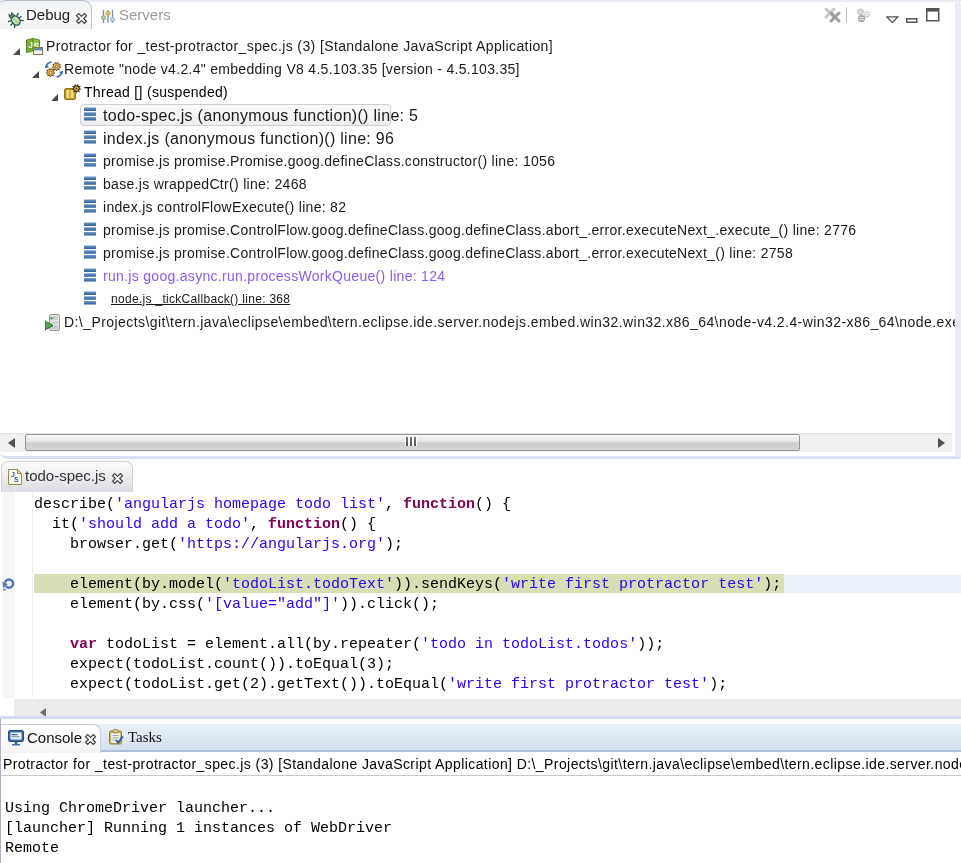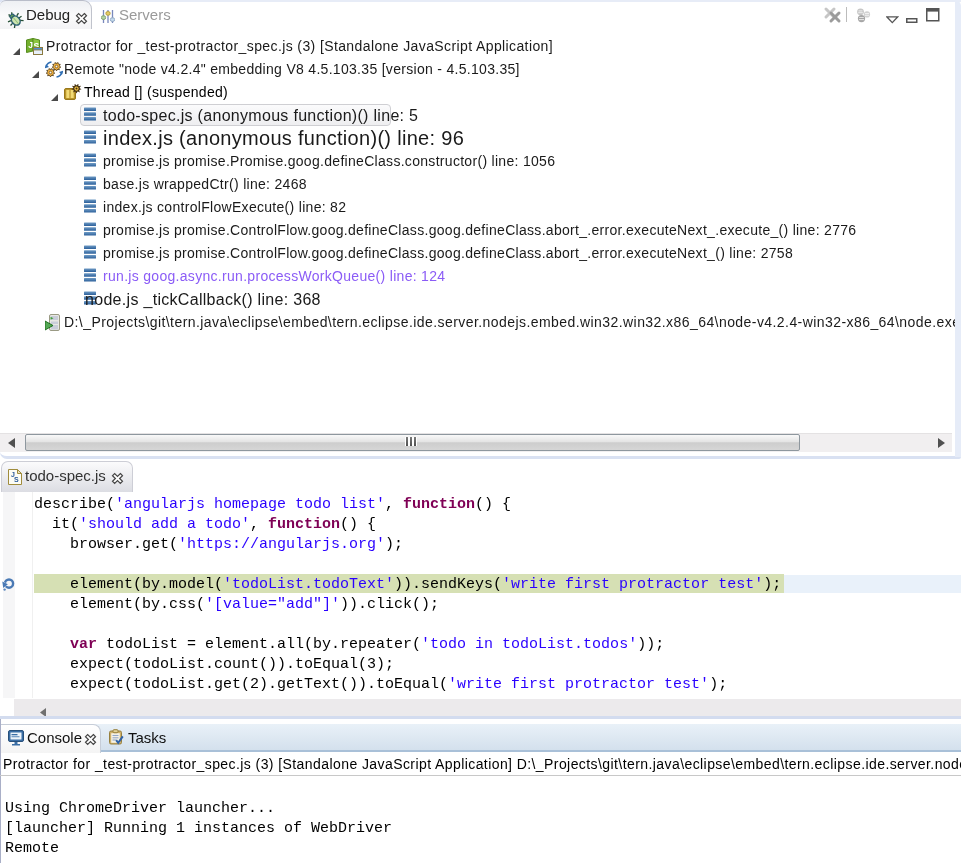--- a/index.html
+++ b/index.html
@@ -144,21 +144,21 @@
           <defs>
             <linearGradient id="fg" x1="0" y1="0" x2="0" y2="1">
               <stop offset="0" stop-color="#6e9ac4"></stop>
               <stop offset="1" stop-color="#2d619c"></stop>
             </linearGradient>
           </defs>
           <rect x="0" y="0.5" width="12" height="3.4" rx="0.5" fill="url(#fg)"></rect>
           <rect x="0" y="5.3" width="12" height="3.4" rx="0.5" fill="url(#fg)"></rect>
           <rect x="0" y="10.1" width="12" height="3.4" rx="0.5" fill="url(#fg)"></rect>
         </svg></div>
-      <div class="abs" style="left:103px;top:126.5px;height:23px;line-height:23px;font-size:20px;letter-spacing:0.3px;color:#1a1a1a;white-space:pre;">index.js (anonymous function)() line: 96</div>
+      <div class="abs" style="left:103px;top:126.5px;height:23px;line-height:23px;font-size:16px;letter-spacing:0.3px;color:#1a1a1a;white-space:pre;">index.js (anonymous function)() line: 96</div>
       <div class="abs" style="left:84px;top:152.5px;"><svg width="13" height="14">
           <defs>
             <linearGradient id="fg" x1="0" y1="0" x2="0" y2="1">
               <stop offset="0" stop-color="#6e9ac4"></stop>
               <stop offset="1" stop-color="#2d619c"></stop>
             </linearGradient>
           </defs>
           <rect x="0" y="0.5" width="12" height="3.4" rx="0.5" fill="url(#fg)"></rect>
           <rect x="0" y="5.3" width="12" height="3.4" rx="0.5" fill="url(#fg)"></rect>
           <rect x="0" y="10.1" width="12" height="3.4" rx="0.5" fill="url(#fg)"></rect>
@@ -228,21 +228,21 @@
           <defs>
             <linearGradient id="fg" x1="0" y1="0" x2="0" y2="1">
               <stop offset="0" stop-color="#6e9ac4"></stop>
               <stop offset="1" stop-color="#2d619c"></stop>
             </linearGradient>
           </defs>
           <rect x="0" y="0.5" width="12" height="3.4" rx="0.5" fill="url(#fg)"></rect>
           <rect x="0" y="5.3" width="12" height="3.4" rx="0.5" fill="url(#fg)"></rect>
           <rect x="0" y="10.1" width="12" height="3.4" rx="0.5" fill="url(#fg)"></rect>
         </svg></div>
-      <div class="abs" style="left:85px;top:287.5px;height:23px;line-height:23px;font-size:16px;letter-spacing:0.3px;color:#1a1a1a;white-space:pre;">node.js _tickCallback() line: 368</div>
+      <div class="abs" style="left:111px;top:287.5px;height:23px;line-height:23px;font-size:12px;letter-spacing:0.3px;color:#1a1a1a;white-space:pre;text-decoration:underline;">node.js _tickCallback() line: 368</div>
       <div class="abs" style="left:45px;top:313.5px;"><svg width="17" height="17">
           <rect x="4.5" y="0.5" width="10" height="16" rx="1.5" fill="#e8e8e4" stroke="#9a9a84"></rect>
           <rect x="6" y="2" width="7" height="4" fill="#c9cdd9"></rect>
           <rect x="6" y="7.5" width="7" height="2.5" fill="#c9cdd9"></rect>
           <rect x="6" y="11" width="7" height="4.5" fill="#c9cdd9"></rect>
           <polygon points="5.5,2.8 8.5,4.3 5.5,5.8" fill="#3f9c3f"></polygon>
           <polygon points="0,7 8,11.5 0,16" fill="#55a855" stroke="#1e6e1e"></polygon>
         </svg></div>
       <div class="abs" style="left:64px;top:310.5px;height:23px;line-height:23px;font-size:14px;letter-spacing:0.43px;color:#1a1a1a;white-space:pre;">D:\_Projects\git\tern.java\eclipse\embed\tern.eclipse.ide.server.nodejs.embed.win32.win32.x86_64\node-v4.2.4-win32-x86_64\node.exe</div>
     </div>
@@ -333,21 +333,21 @@
         <rect x="1.5" y="2" width="12" height="13" rx="1.5" fill="#cfb06a" stroke="#97803e"></rect>
         <rect x="3.2" y="4.2" width="8.6" height="9.6" fill="#f7f3e7"></rect>
         <rect x="5" y="0.7" width="5" height="3" rx="1" fill="#e2cf96" stroke="#97803e"></rect>
         <g stroke="#93a7c9" stroke-width="1.1">
           <line x1="4.5" y1="6.5" x2="10.5" y2="6.5"></line>
           <line x1="4.5" y1="8.8" x2="10.5" y2="8.8"></line>
           <line x1="4.5" y1="11" x2="8.5" y2="11"></line>
         </g>
         <path d="M8.2,11.2 L10.2,13.8 L14.8,7.4" fill="none" stroke="#2f62a8" stroke-width="2"></path>
       </svg></div>
-  <div class="abs" style="left:128px;top:729px;font-size:15px;color:#111;">Tasks</div>
+  <div class="abs" style="left:128px;top:729px;font-size:15px;color:#111;font-family:Liberation Serif, serif;">Tasks</div>
 
   <div class="abs" style="left:0;top:719px;width:1px;height:144px;background:#a9afc7;"></div>
 
   <div class="abs" style="left:0;top:752px;width:961px;height:23px;border-bottom:1px solid #c8c8c8;"></div>
   <div class="abs" style="left:3px;top:756px;font-size:14px;letter-spacing:0.42px;color:#000;white-space:pre;">Protractor for _test-protractor_spec.js (3) [Standalone JavaScript Application] D:\_Projects\git\tern.java\eclipse\embed\tern.eclipse.ide.server.nodejs.embed.win32.win32.x86_64\node-v4.2.4-win32-x86_64\node.exe</div>
 
   <div class="cline" style="top:800px;">Using ChromeDriver launcher...</div>
   <div class="cline" style="top:820px;">[launcher] Running 1 instances of WebDriver</div>
   <div class="cline" style="top:840px;">Remote</div>
 

